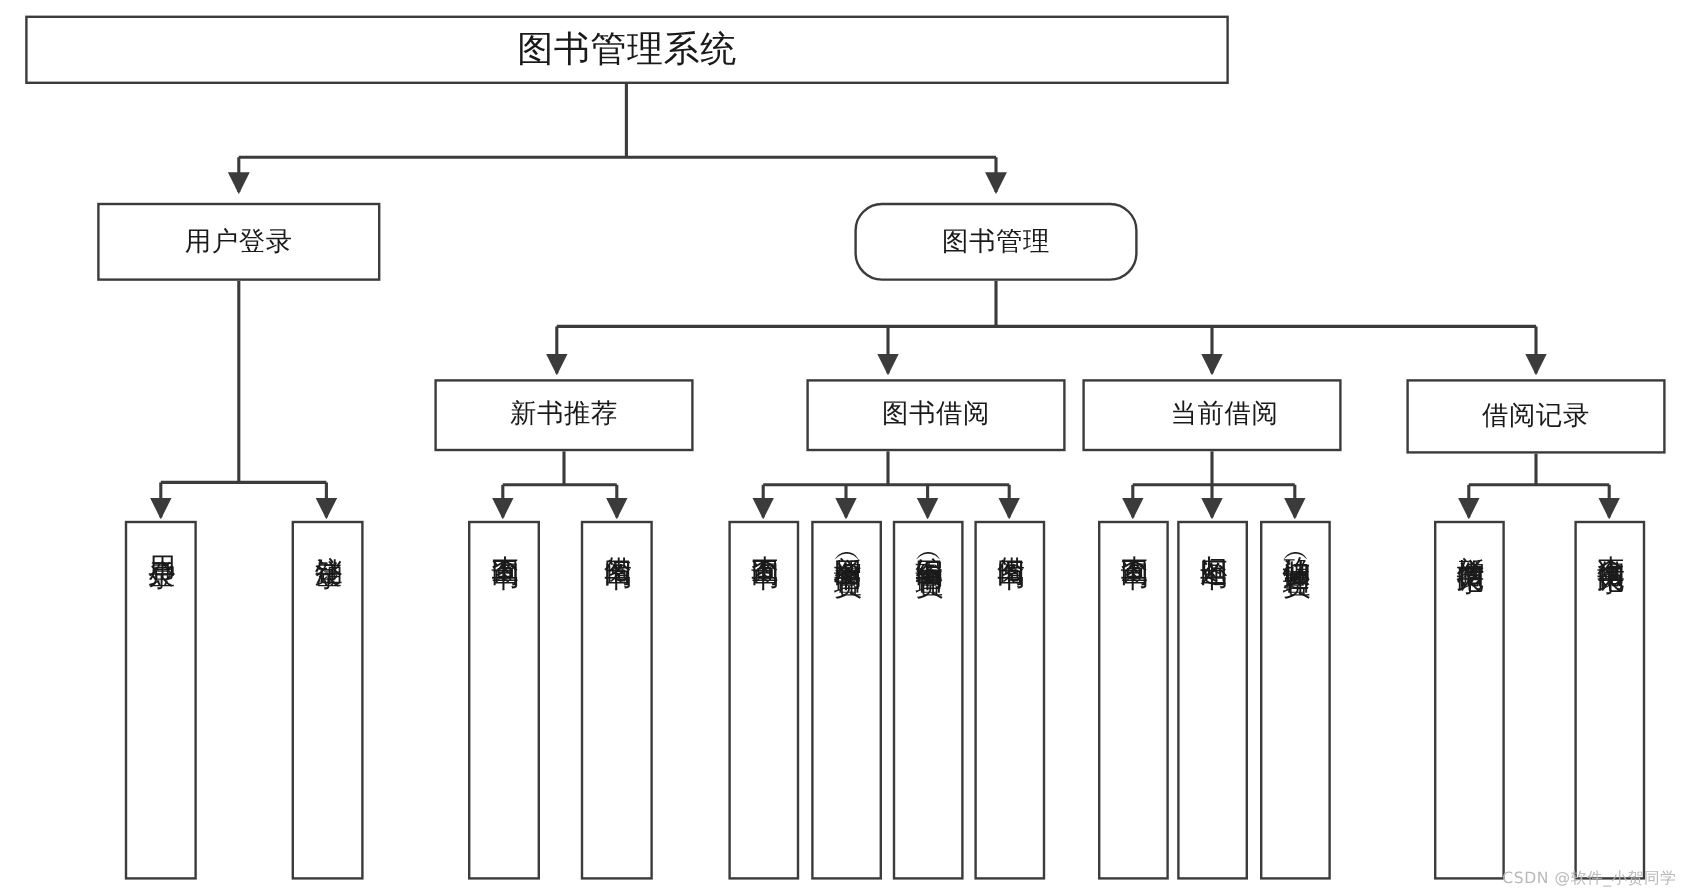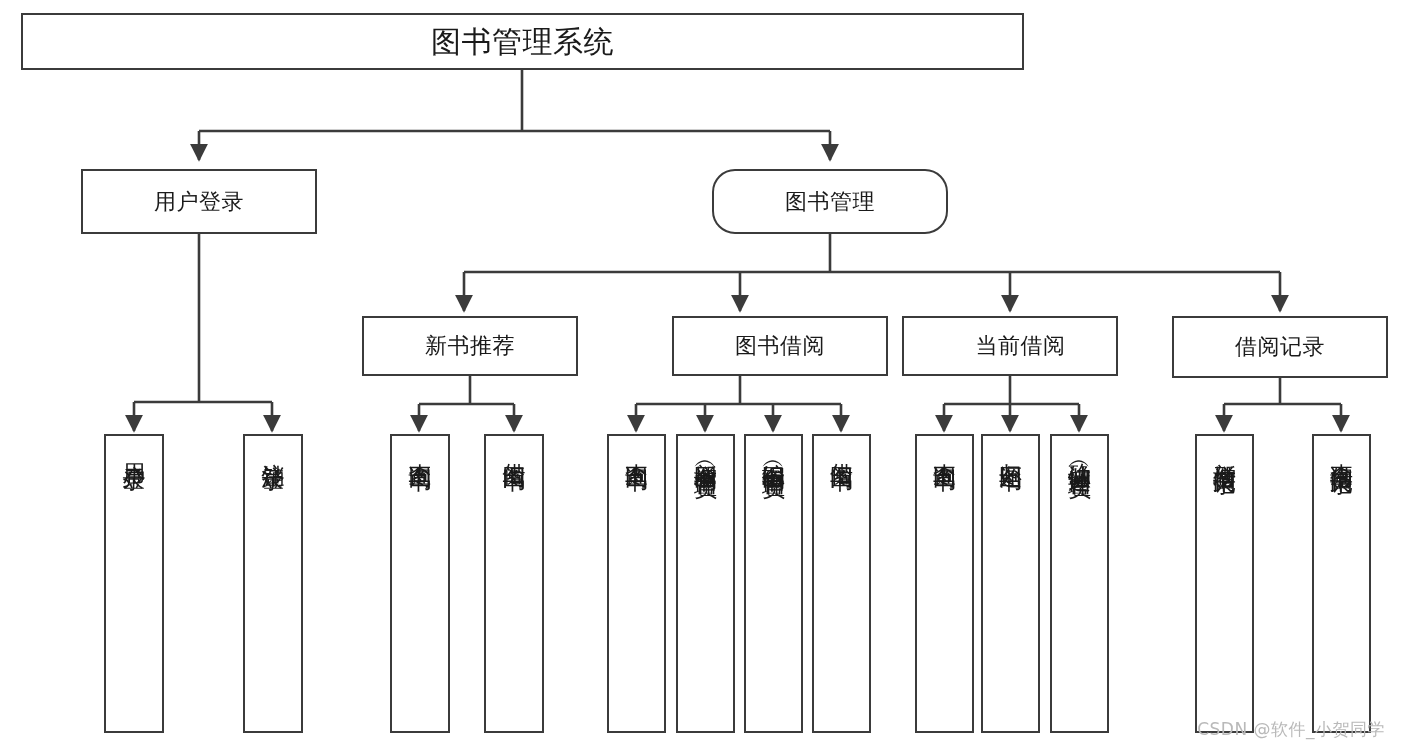--- a/index.html
+++ b/index.html
@@ -54,23 +54,23 @@
   
   #wires{
     position:absolute;
     left:0;top:0;
     width:1405px;height:747px;
     pointer-events:none;
   }
   
   #watermark{
     position:absolute;
-    right:20px;
+    right:8px;
     bottom:6px;
-    font-size:17px;
+    font-size:13px;
     color:#b9b9b9;
     letter-spacing:0.5px;
     white-space:nowrap;
     font-family:"DejaVu Sans","Liberation Sans",sans-serif;
   }
 </style>
 </head>
 <body>
 
 <div id="canvas">

